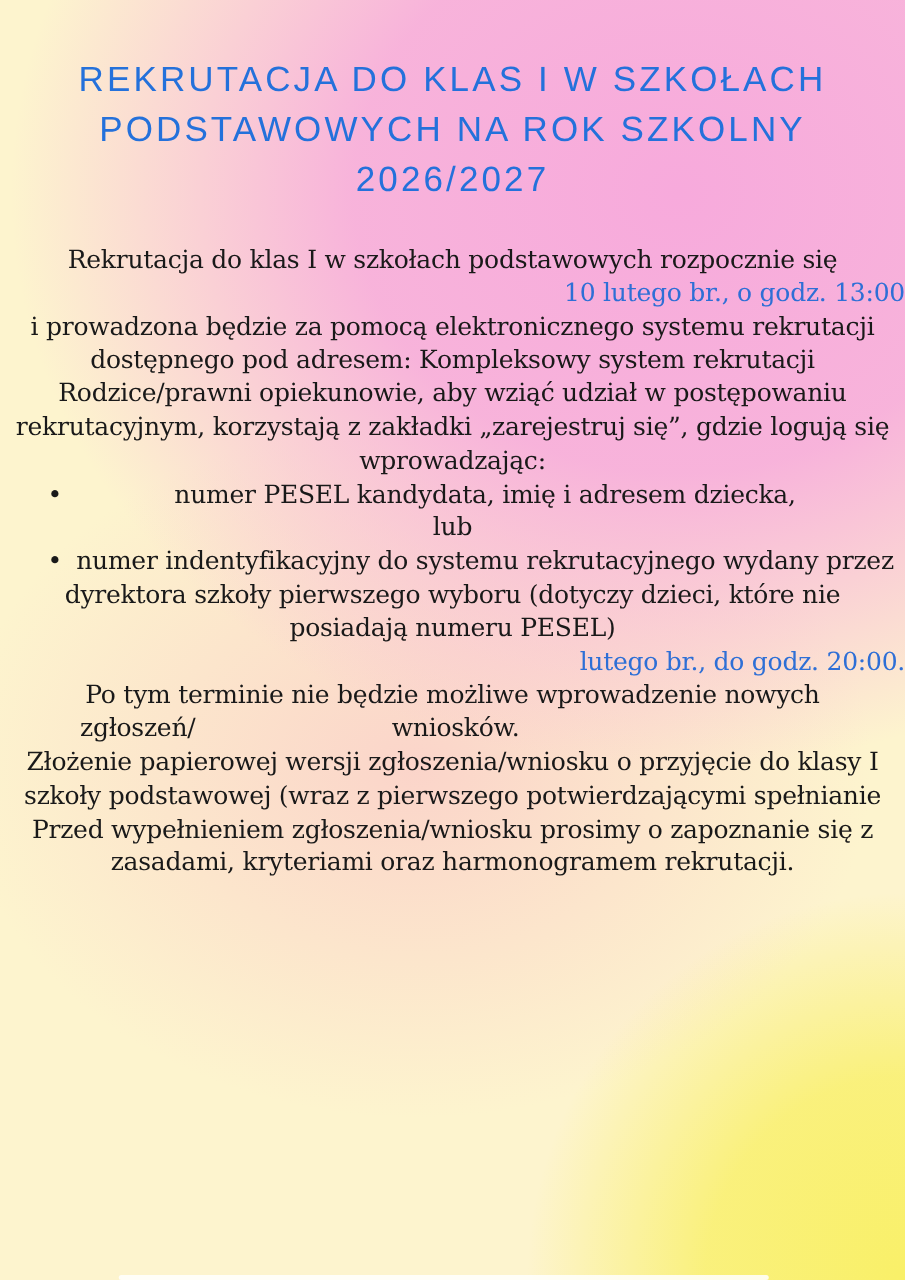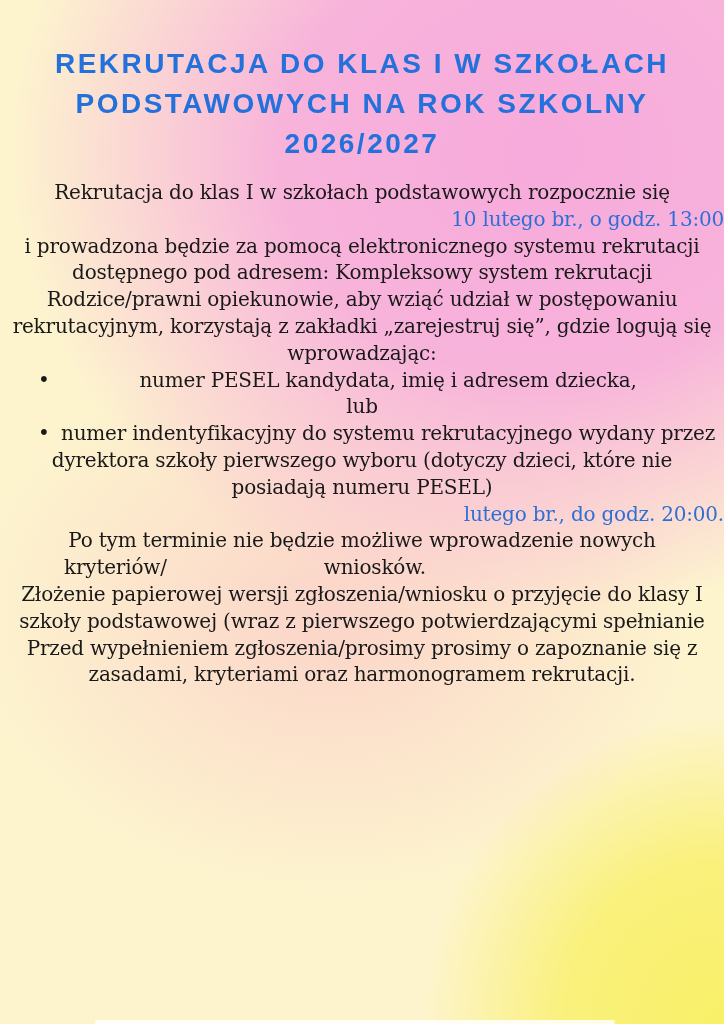--- a/index.html
+++ b/index.html
@@ -12,28 +12,28 @@
       radial-gradient(90% 55% at 75% 15%, rgba(247,170,220,1) 0%, rgba(247,172,220,0.9) 40%, rgba(248,185,215,0) 82%),
       radial-gradient(70% 38% at 46% 60%, rgba(249,186,198,0.55) 0%, rgba(249,186,198,0) 72%),
       radial-gradient(58% 42% at 100% 100%, rgba(249,240,104,1) 0%, rgba(249,240,110,0.85) 38%, rgba(249,240,110,0) 72%),
       #FDF4CE;
     font-family:"DejaVu Serif", serif;
   }
   .title{
     margin:44px 20px 0 20px;
     text-align:center;
     font-family:"Liberation Sans", sans-serif;
-    font-weight:700;
+    font-weight:400;
     font-size:28px;
     line-height:40px;
     letter-spacing:2.5px;
     color:#2471DB;
   }
   .body-text{
-    margin-top:15px;
+    margin-top:30px;
     text-align:center;
     font-size:20px;
     line-height:26.8px;
     letter-spacing:-0.2px;
     color:#191919;
   }
   .line{position:relative;white-space:nowrap;}
   .accent{color:#2E6FD6;text-align:right;}
   .blue{color:#2E6FD6;}
   .has-bullet .txt{display:inline-block;padding-left:52px;}
@@ -81,25 +81,25 @@
     </div>
 
     <div class="line">dyrektora szkoły pierwszego wyboru (dotyczy dzieci, które nie</div>
     <div class="line">posiadają numeru PESEL)</div>
 
     <div class="line accent">lutego br., do godz. 20:00.</div>
 
     <div class="line">Po tym terminie nie będzie możliwe wprowadzenie nowych</div>
 
     <div class="line gap-line">
-      <span>kryteriów/</span><span class="right">wniosków.</span>
+      <span>zgłoszeń/</span><span class="right">wniosków.</span>
     </div>
 
     <div class="line">Złożenie papierowej wersji zgłoszenia/wniosku o przyjęcie do klasy I</div>
     <div class="line">szkoły podstawowej (wraz z pierwszego potwierdzającymi spełnianie</div>
 
 
-    <div class="line">Przed wypełnieniem zgłoszenia/prosimy prosimy o zapoznanie się z</div>
+    <div class="line">Przed wypełnieniem zgłoszenia/wniosku prosimy o zapoznanie się z</div>
     <div class="line">zasadami, kryteriami oraz harmonogramem rekrutacji.</div>
   </div>
 
   <div class="bottom-edge"></div>
 </div>
 
 </body></html>

